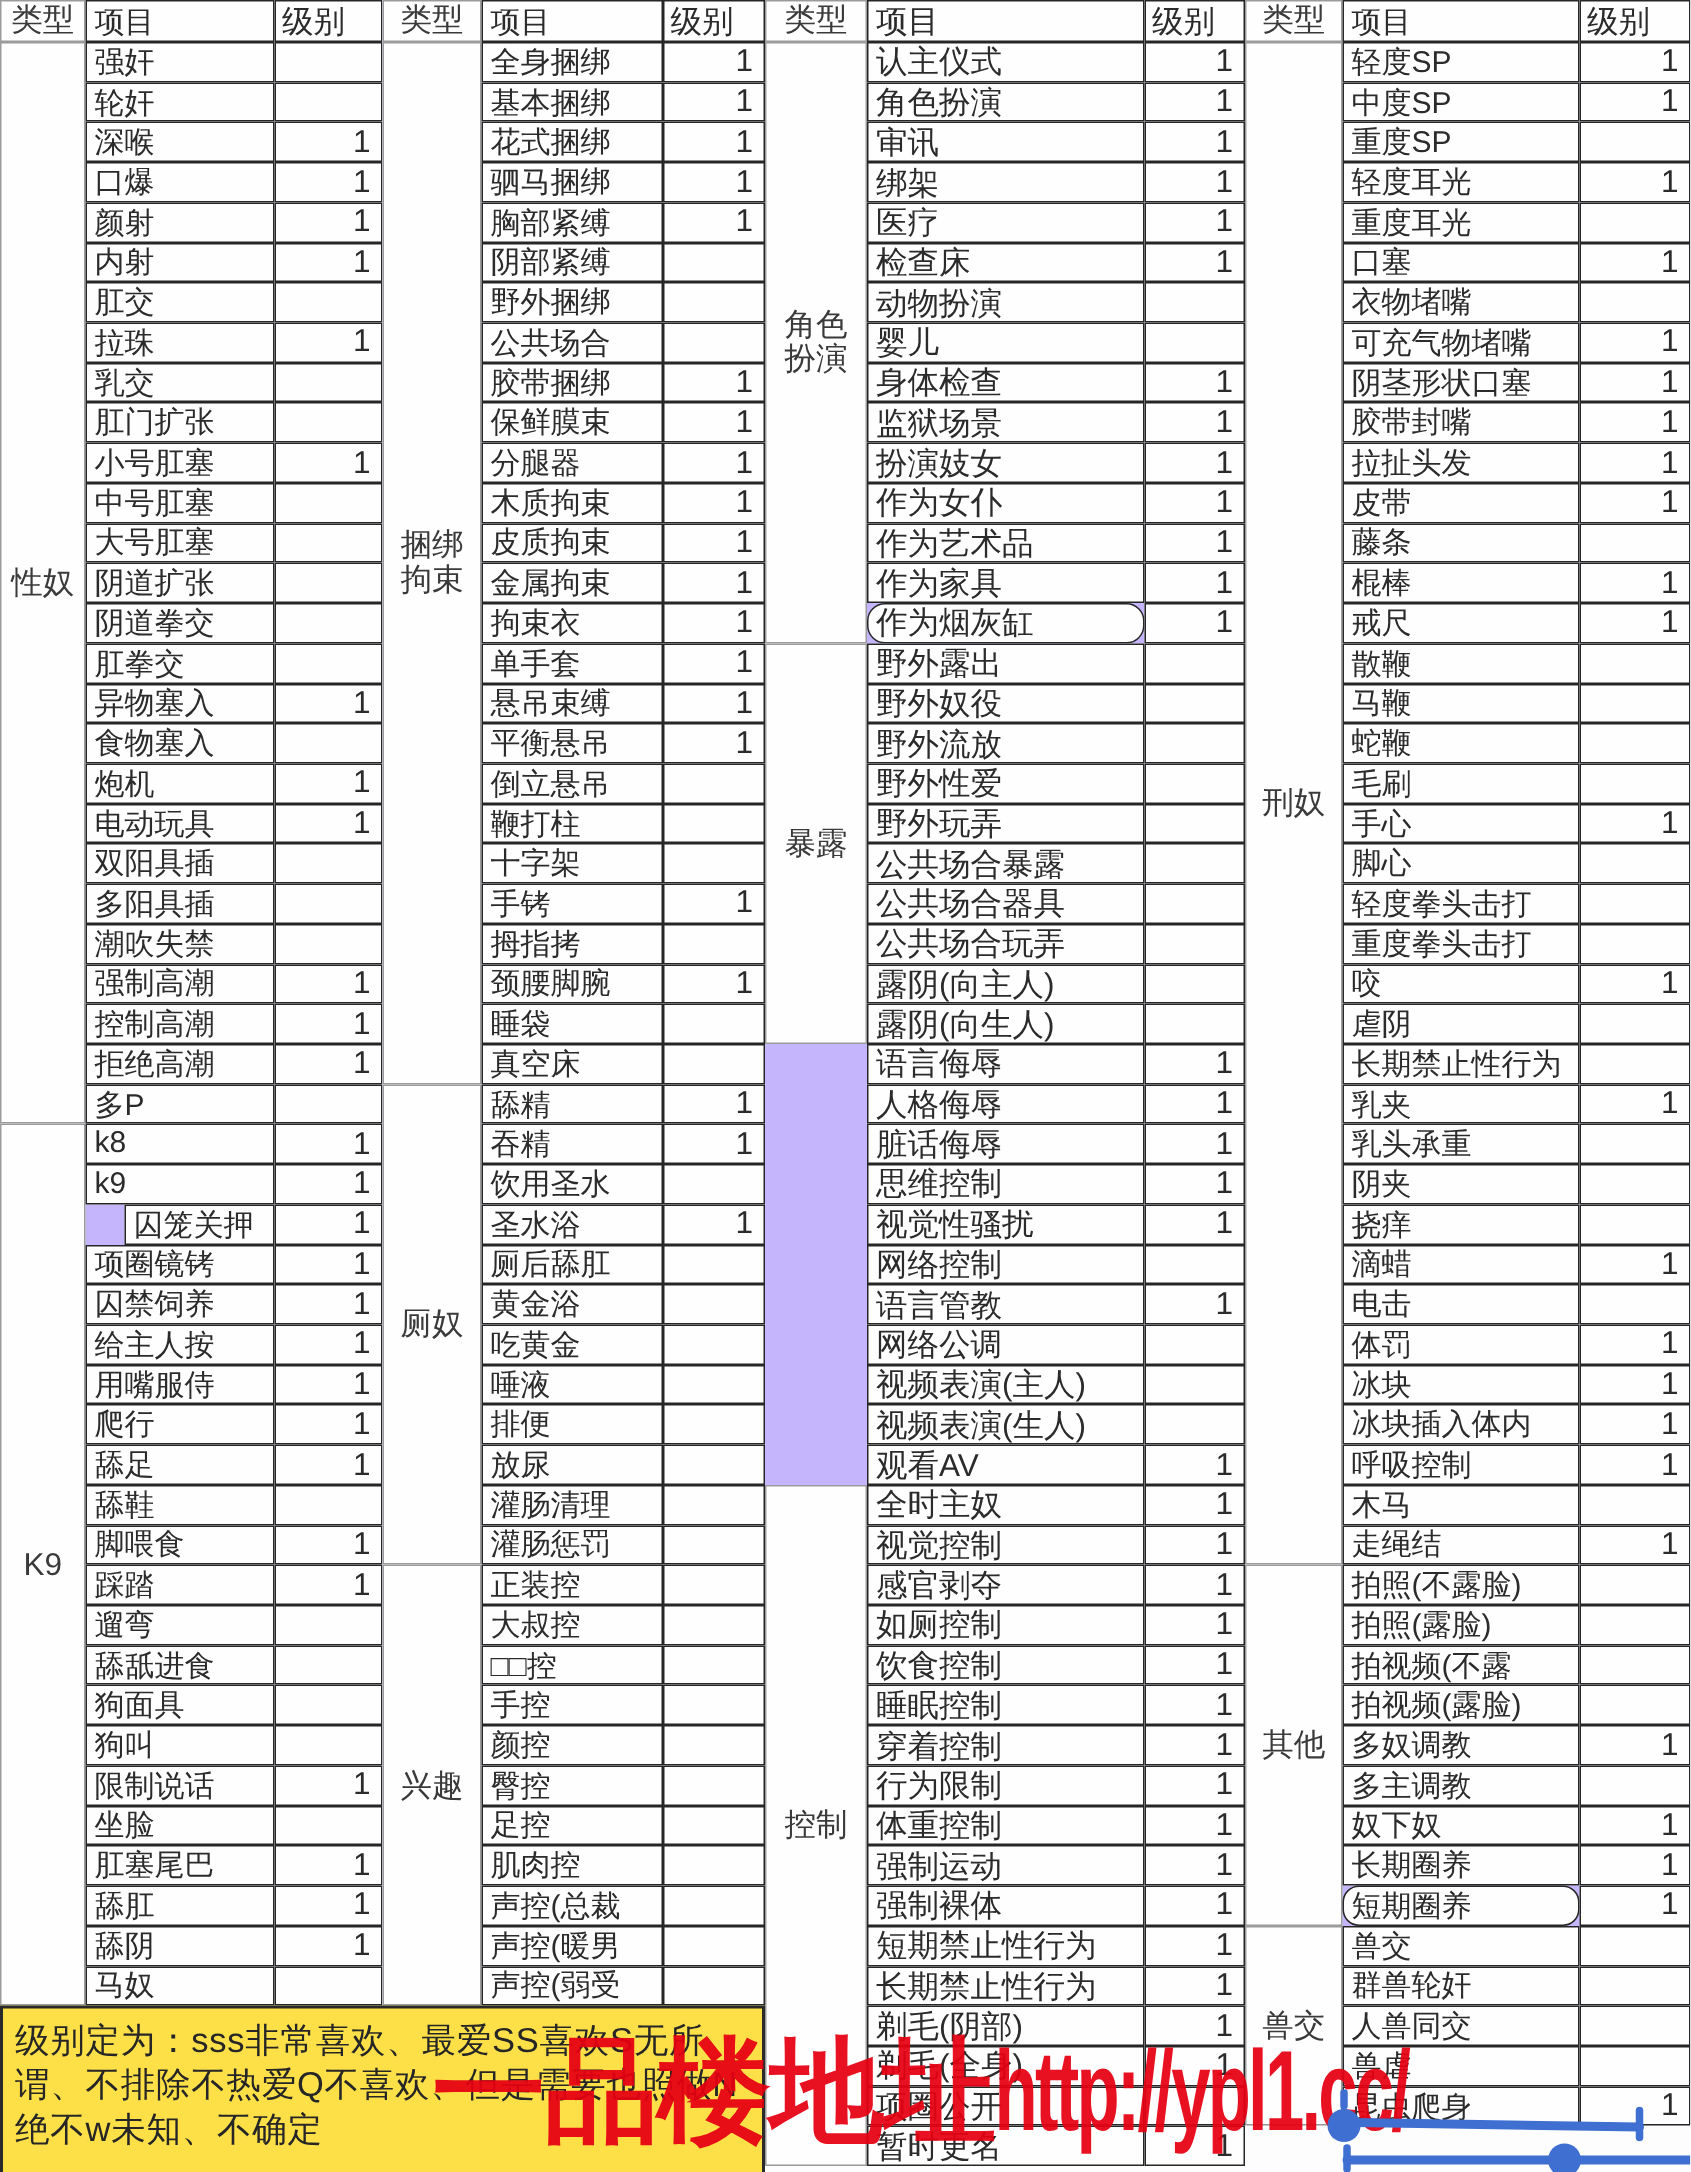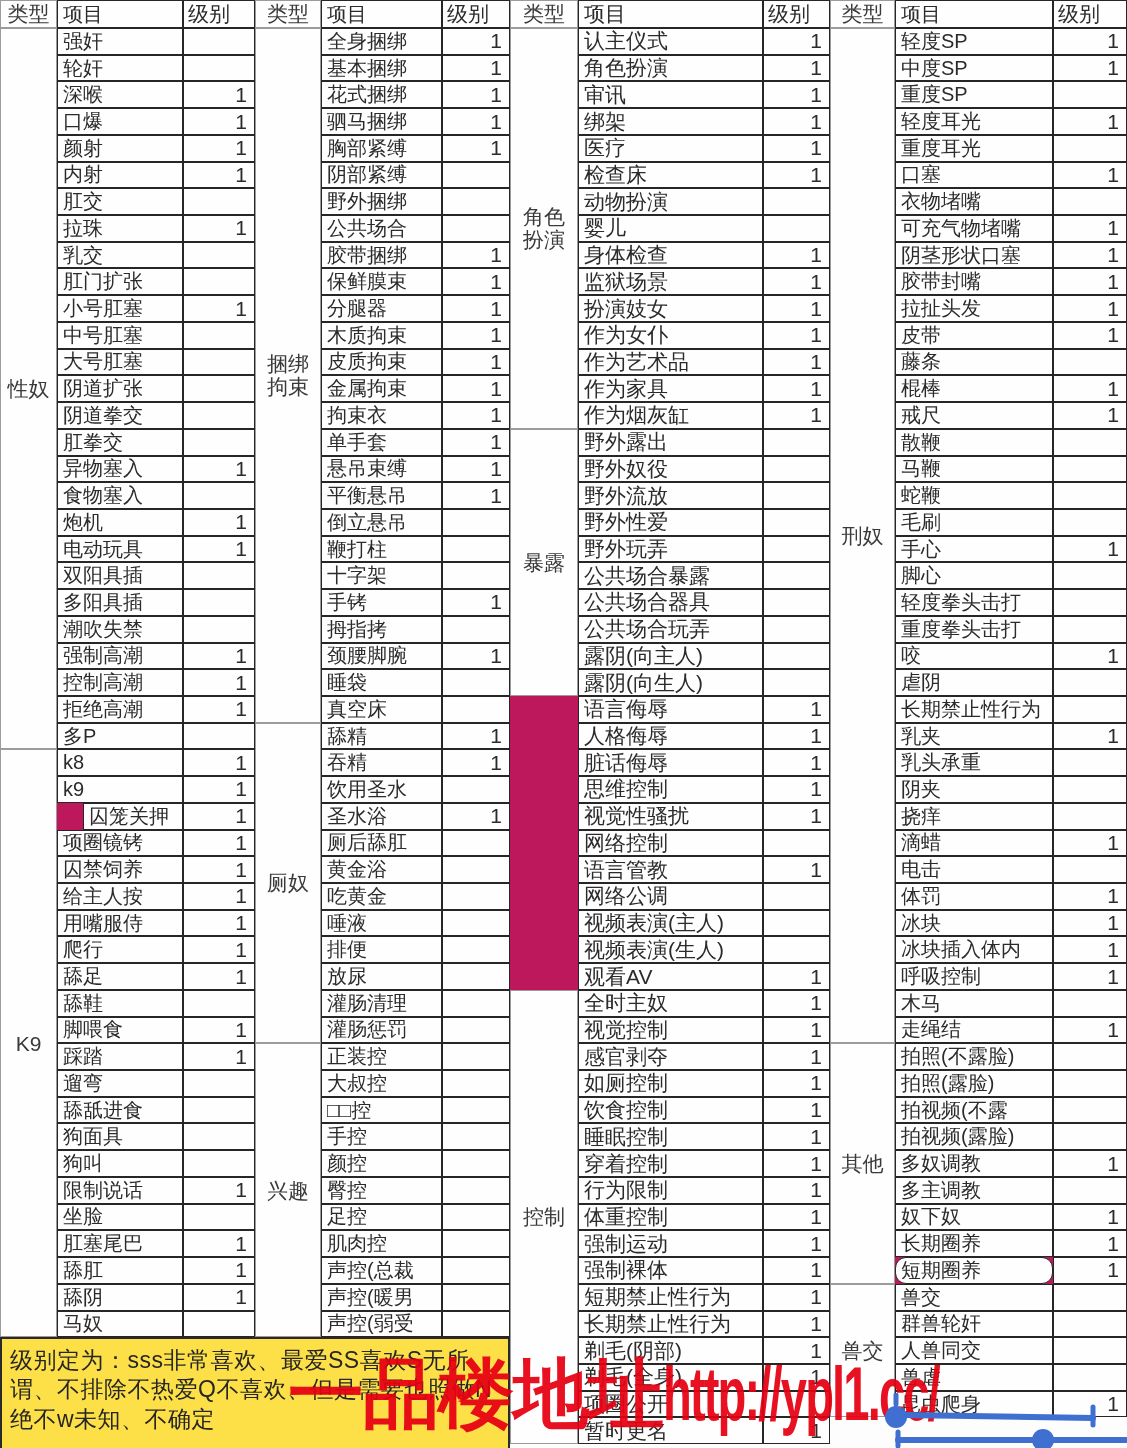--- a/index.html
+++ b/index.html
@@ -1,18 +1,18 @@
 <!DOCTYPE html>
 <html><head>
 <meta charset="utf-8">
 <style>
   html,body{margin:0;padding:0;background:#fff;}
   #page{position:relative;width:1127px;height:1448px;background:#fdfdfd;overflow:hidden;
         font-family:"Liberation Sans","DejaVu Sans",sans-serif;color:#2b2b2b;}
-  .grp{position:absolute;top:0;display:grid;background:#be185d;}
+  .grp{position:absolute;top:0;display:grid;background:#c4b5fd;}
   .cell{box-sizing:border-box;display:flex;align-items:center;overflow:hidden;background:#fefefe;}
   .type-cell{border:1px solid #9b9b9b;justify-content:center;text-align:center;
              font-size:21px;color:#3a3a3a;word-break:break-all;line-height:1.1;padding:0 5px;}
   .item-cell{border:1px solid #262626;padding-left:5px;font-size:20px;white-space:nowrap;}
   .level-cell{border:1px solid #262626;justify-content:flex-end;padding-right:7px;font-size:21px;}
   .level-head{justify-content:flex-start;padding-left:4px;}
   .g2 .item-cell{font-size:20px;}
   .g3 .item-cell{font-size:21px;}
   .g4 .item-cell{font-size:20px;}
   #legend-box{position:absolute;left:0;top:1337px;width:510px;height:127px;box-sizing:border-box;
@@ -265,21 +265,21 @@
       <div class="cell item-cell" style="grid-area: 11 / 2;">监狱场景</div>
       <div class="cell level-cell" style="grid-area: 11 / 3;">1</div>
       <div class="cell item-cell" style="grid-area: 12 / 2;">扮演妓女</div>
       <div class="cell level-cell" style="grid-area: 12 / 3;">1</div>
       <div class="cell item-cell" style="grid-area: 13 / 2;">作为女仆</div>
       <div class="cell level-cell" style="grid-area: 13 / 3;">1</div>
       <div class="cell item-cell" style="grid-area: 14 / 2;">作为艺术品</div>
       <div class="cell level-cell" style="grid-area: 14 / 3;">1</div>
       <div class="cell item-cell" style="grid-area: 15 / 2;">作为家具</div>
       <div class="cell level-cell" style="grid-area: 15 / 3;">1</div>
-      <div class="cell item-cell" style="grid-area: 16 / 2;">作为烟灰缸</div>
+      <div class="cell item-cell" style="grid-area: 16 / 2; border-radius: 12px;">作为烟灰缸</div>
       <div class="cell level-cell" style="grid-area: 16 / 3;">1</div>
       <div class="cell type-cell" style="grid-area: 17 / 1 / 27;">暴露</div>
       <div class="cell item-cell" style="grid-area: 17 / 2;">野外露出</div>
       <div class="cell level-cell" style="grid-area: 17 / 3;"></div>
       <div class="cell item-cell" style="grid-area: 18 / 2;">野外奴役</div>
       <div class="cell level-cell" style="grid-area: 18 / 3;"></div>
       <div class="cell item-cell" style="grid-area: 19 / 2;">野外流放</div>
       <div class="cell level-cell" style="grid-area: 19 / 3;"></div>
       <div class="cell item-cell" style="grid-area: 20 / 2;">野外性爱</div>
       <div class="cell level-cell" style="grid-area: 20 / 3;"></div>

